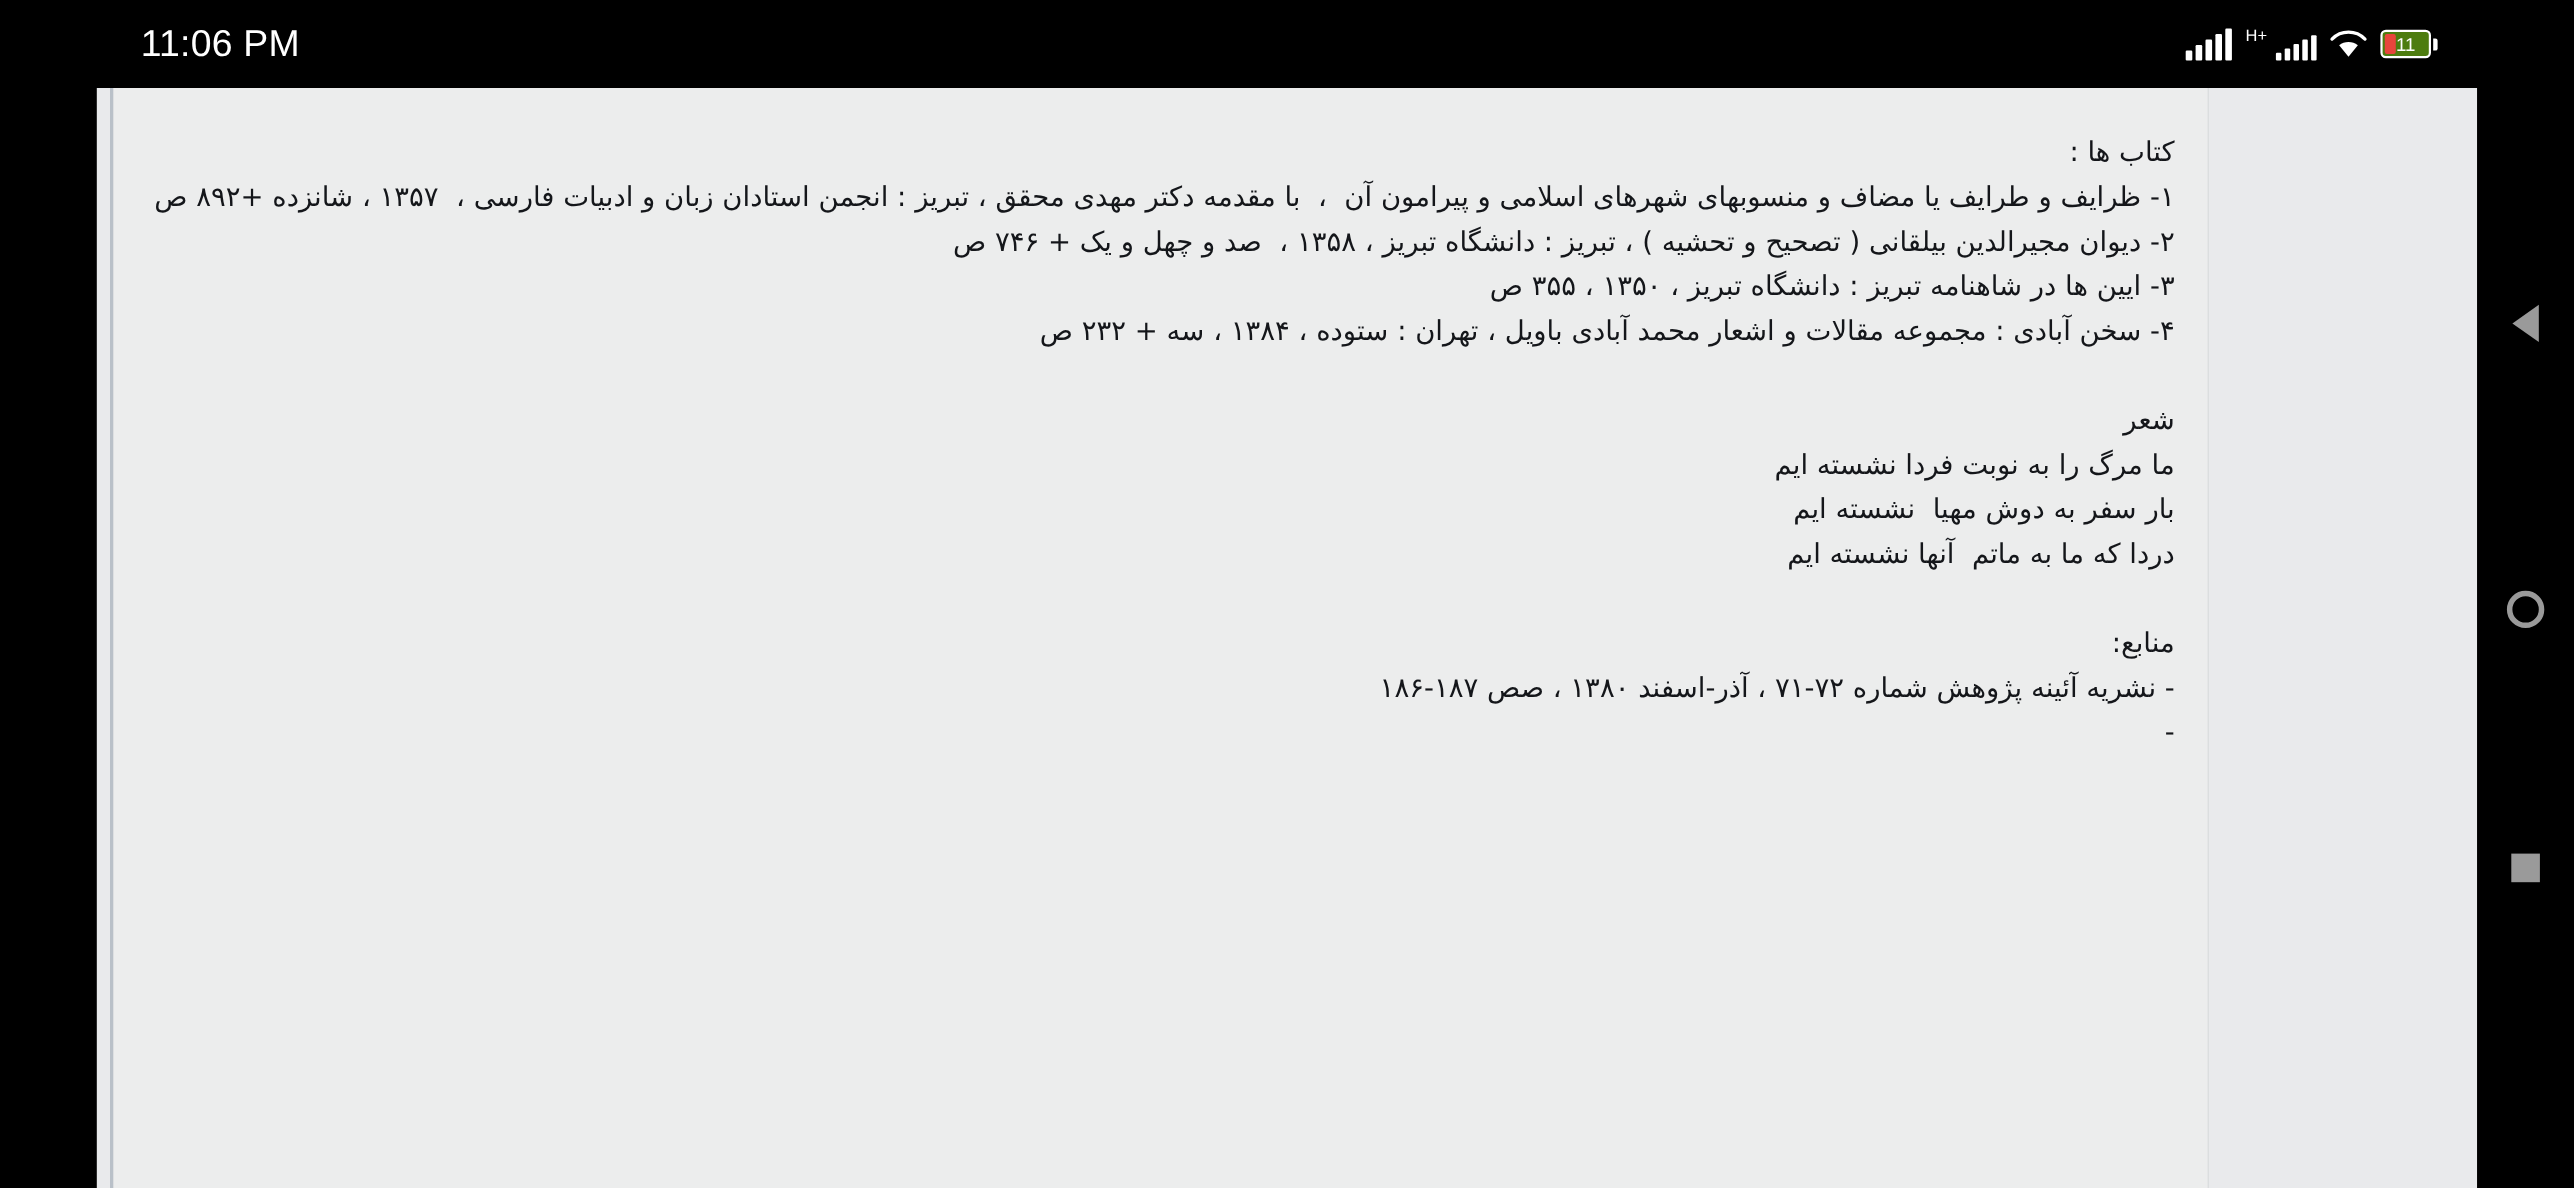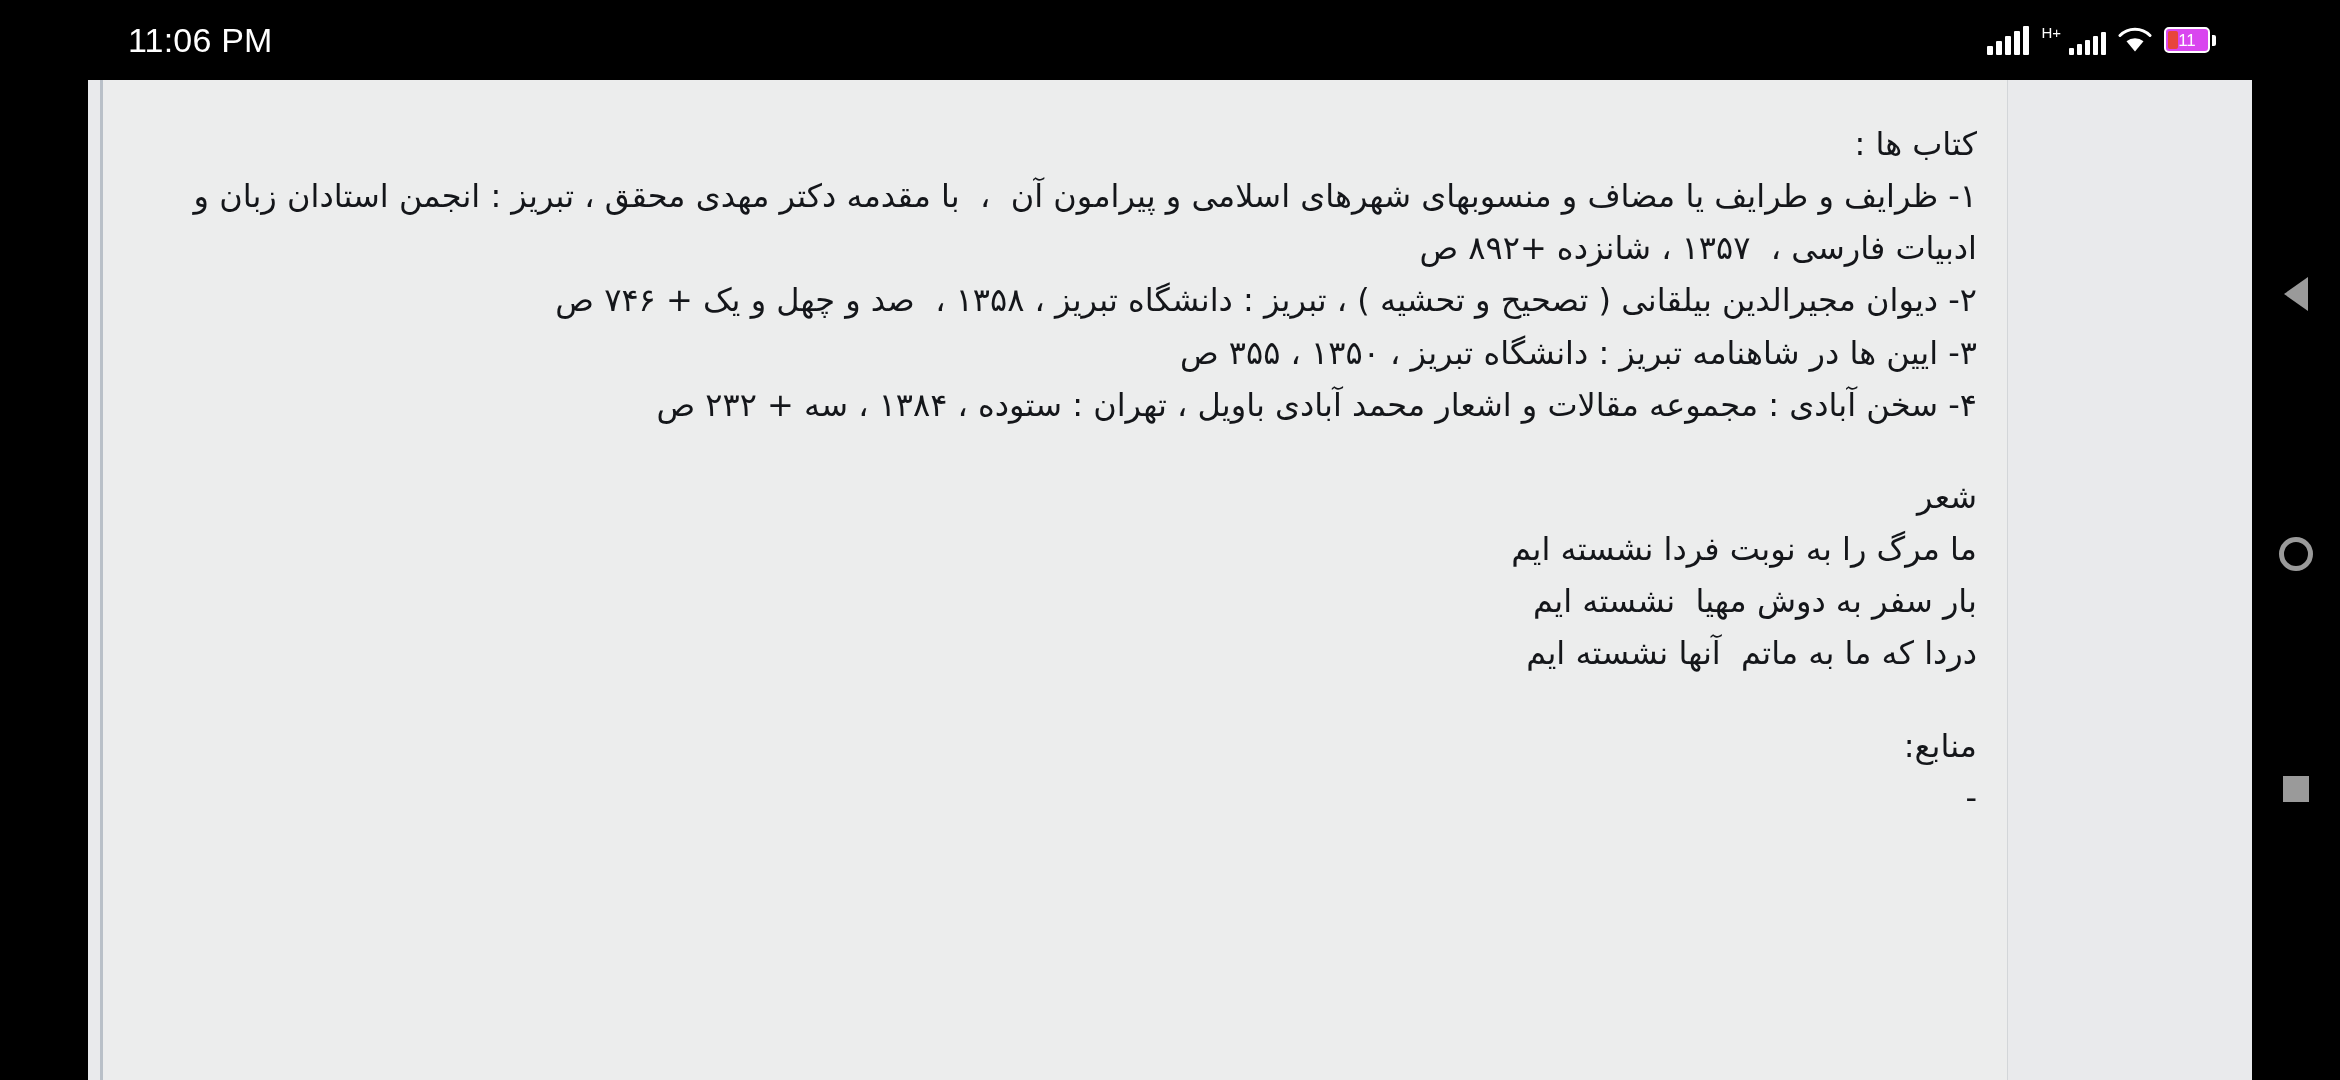--- a/index.html
+++ b/index.html
@@ -95,21 +95,21 @@
 
   .battery {
     display: flex;
     align-items: center;
   }
   .battery-body {
     position: relative;
     width: 46px; height: 26px;
     border: 2.5px solid #ffffff;
     border-radius: 5px;
-    background: #d946ef;
+    background: #4d7c0f;
     display: flex;
     align-items: center;
     justify-content: center;
   }
   .battery-fill {
     position: absolute;
     left: 2px; top: 2px; bottom: 2px;
     width: 10px;
     background: #e8453c;
     border-radius: 2px;
@@ -149,21 +149,21 @@
   }
 
   .content {
     position: absolute;
     right: 30px;
     top: 38px;
     width: 1840px;
     direction: rtl;
     text-align: right;
     color: #14161a;
-    font-size: 32px;
+    font-size: 25px;
     line-height: 1.63;
     font-family: "DejaVu Sans", sans-serif;
   }
 
   .line { white-space: pre-wrap; }
   .blank { height: 40px; }
 
   
   .poem-1 { padding-left: 480px; }
   .poem-2 { padding-left: 520px; }
@@ -281,20 +281,21 @@
         <div class="blank"></div>
 
         <div class="line">شعر</div>
         <div class="line poem-1">ما مرگ را به نوبت فردا نشسته ایم</div>
         <div class="line poem-2">بار سفر به دوش مهیا  نشسته ایم</div>
         <div class="line poem-4">دردا که ما به ماتم  آنها نشسته ایم</div>
 
         <div class="blank"></div>
 
         <div class="line">منابع:</div>
+        <div class="line src-1">- نشریه آئینه پژوهش شماره ۷۲-۷۱ ، آذر-اسفند ۱۳۸۰ ، صص ۱۸۷-۱۸۶</div>
         <div class="line">-</div>
 
       </div>
     </div>
 
     <div class="right-gutter"></div>
   </div>
 
   <div class="navbar">
     <div class="nav-btn nav-back">

